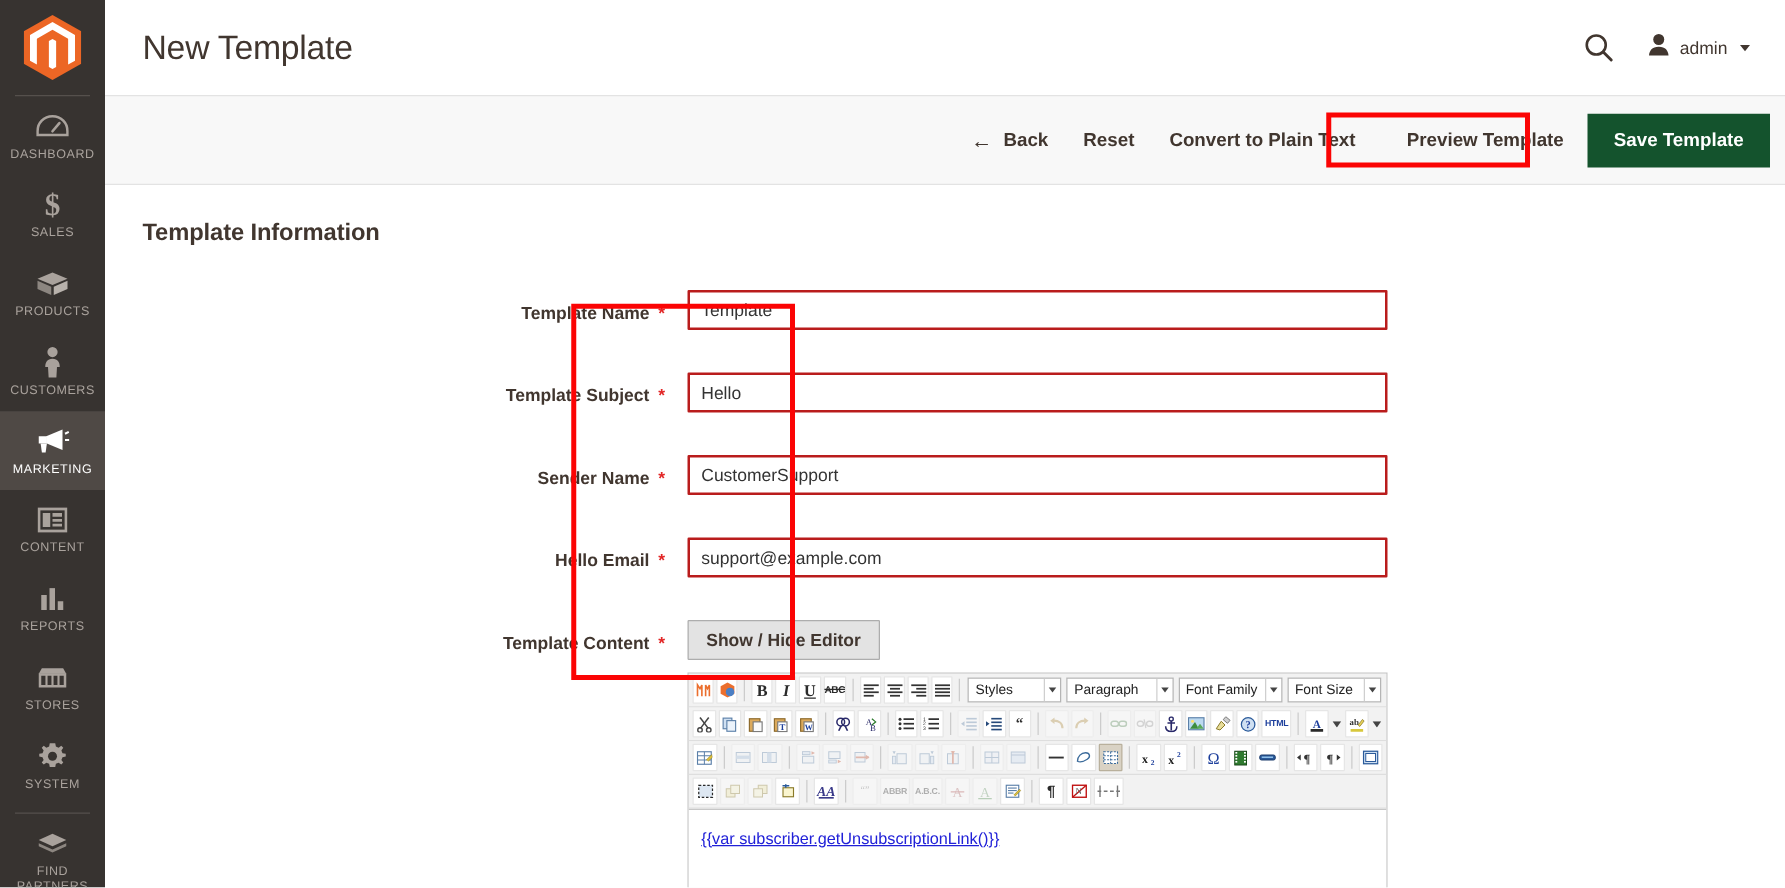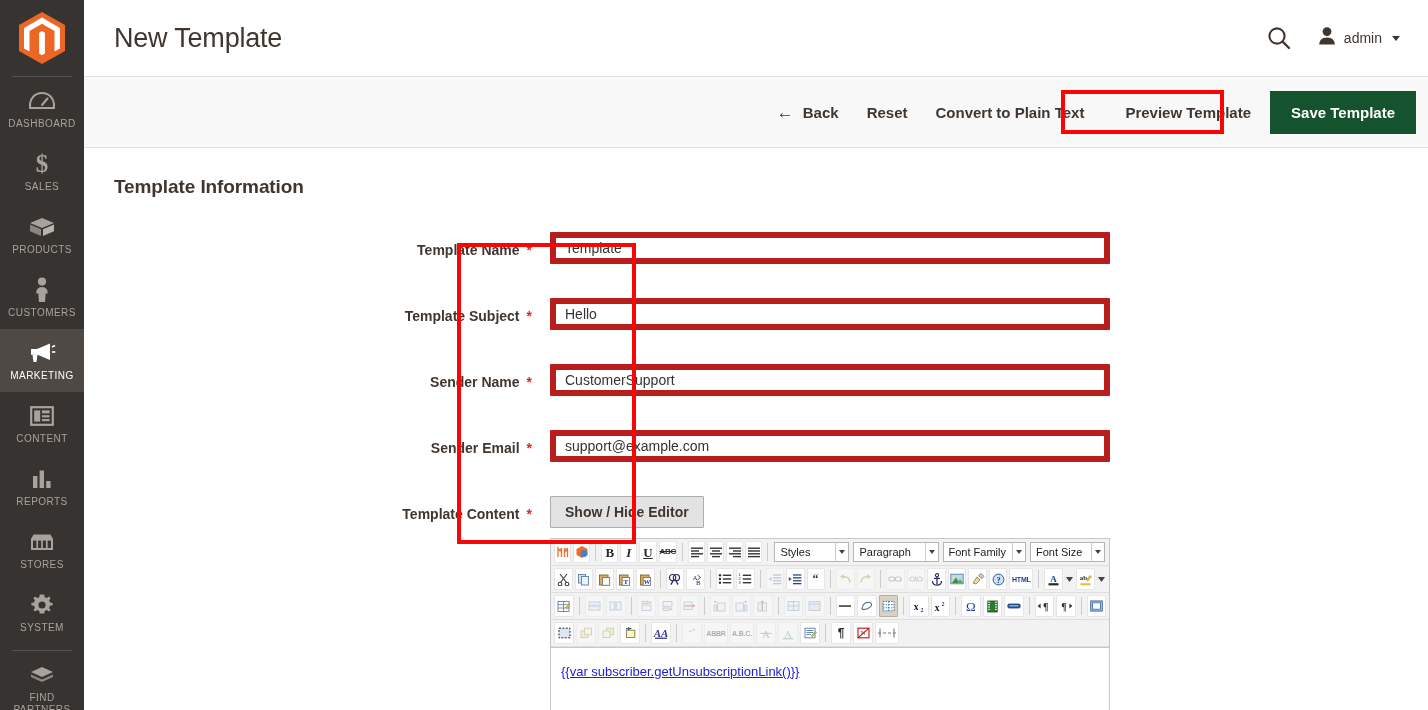--- a/index.html
+++ b/index.html
@@ -123,21 +123,21 @@
     text-align: right;
     padding-right: 18px;
     font-size: 14px; font-weight: 700; color: #41362f;
     display: flex; align-items: center; justify-content: flex-end;
     height: 35px;
   }
   .req-star { color: #e22626; margin-left: 7px; font-size: 14px; line-height: 1; }
   .field-ctrl { flex: 1 1 auto; }
   .txt-input {
     width: 560px; height: 32px;
-    border: 6px solid #b91c1c; border-radius: 1px;
+    border: 2px solid #b91c1c; border-radius: 1px;
     background: #ffffff;
     font-family: "Liberation Sans", sans-serif;
     font-size: 14px; color: #333;
     padding: 0 9px;
     outline: none;
   }
   .row-gap { height: 31px; }
   .btn-secondary {
     background: #e3e3e3;
     border: 1px solid #adadad;
@@ -441,21 +441,21 @@
         </div>
         <div class="field-ctrl">
           <input class="txt-input" type="text" value="CustomerSupport" style="">
         </div>
       </div>
 
       <div class="row-gap"></div>
 
       <div class="field-row">
         <div class="field-label-cell">
-          <span>Sender Email</span>
+          <span>Hello Email</span>
           <span class="req-star">*</span>
         </div>
         <div class="field-ctrl">
           <input class="txt-input" type="text" value="support@example.com" style="">
         </div>
       </div>
 
       <div class="row-gap"></div>
 
       <div class="field-row">

